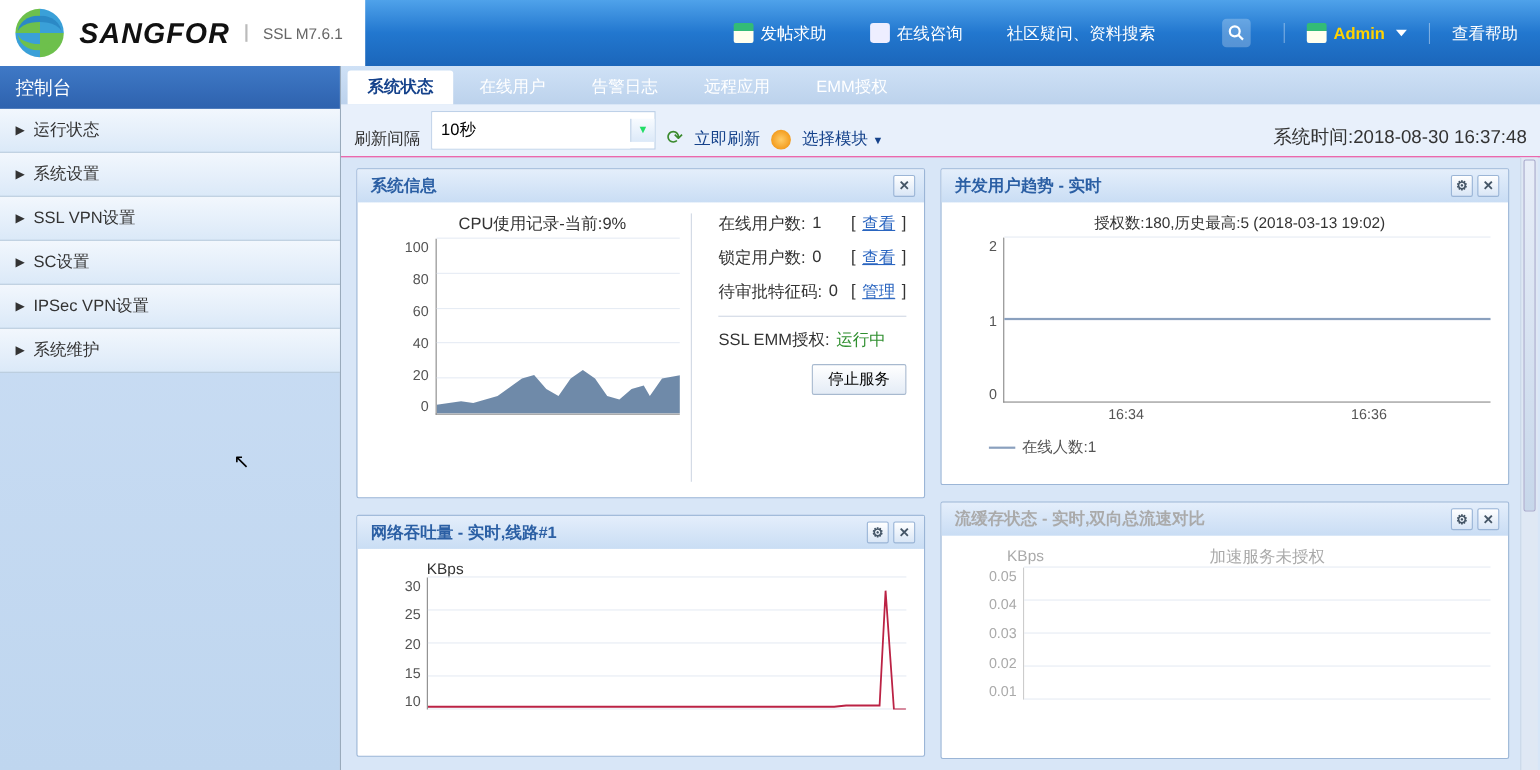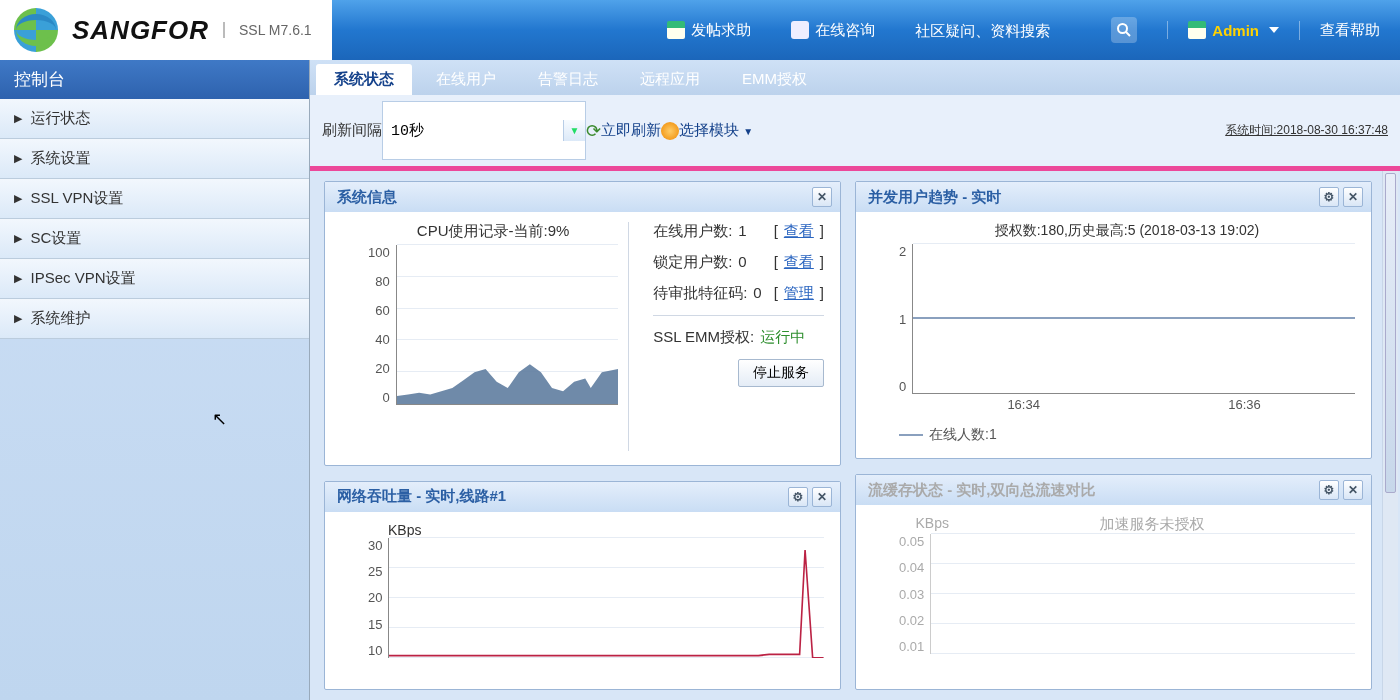--- a/index.html
+++ b/index.html
@@ -37,27 +37,27 @@
   .panel-title { background: linear-gradient(#3f79c6,#2e62ae); color: #fff; padding: 8px 14px; font-size: 17px; }
   .side-item { background: linear-gradient(#f2f7fd,#dbe9f8); border-bottom: 1px solid #bcd; padding: 10px 14px; font-size: 15px; cursor:pointer; display:flex;align-items:center;gap:8px;}
   .side-item .caret{font-size:11px;}
   .main { flex: 1; display: flex; flex-direction: column; background:#d8e6f7;}
   
   .tabbar { display: flex; gap: 6px; padding: 4px 6px 0 6px; background: linear-gradient(#cfe1f6,#bcd2ec); }
   .tab { padding: 6px 18px; font-size: 15px; border-radius: 3px 3px 0 0; cursor:pointer;}
   .tab.active { background: #fff; color: #15428b; font-weight: 600;}
   .tab.inactive{ background:transparent; color:#fff;}
   
-  .toolbar { display:flex; align-items:center; background:#e8f0fb; padding:6px 12px; font-size:15px; border-bottom:5px solid #ec4899;}
+  .toolbar { display:flex; align-items:flex-end; gap:10px; background:#e8f0fb; padding:6px 12px; font-size:15px; border-bottom:1px solid #ec4899;}
   .combo { display:flex; align-items:center; border:1px solid #b8cde6; background:#fff;}
-  .combo input{border:none; padding:20px 8px; width:180px; font-size:15px; outline:none;font-family:Liberation Mono, monospace;}
+  .combo input{border:none; padding:8px 8px; width:180px; font-size:15px; outline:none;}
   .combo .dd{width:22px;text-align:center;border-left:1px solid #b8cde6;color:#2d6;font-size:10px;background:linear-gradient(#f7fbff,#dce9f8);cursor:pointer;padding:5px 0;}
   .refresh-ico{color:#3a8a2d;font-size:18px;}
   .gear-ico{width:18px;height:18px;display:inline-block;background:radial-gradient(#fc6,#e80);border-radius:50%;}
-  .sys-time{margin-left:auto;font-size:12px;text-decoration:underline;}
+  .sys-time{margin-left:auto;font-size:17px;}
   
   .dash { flex:1; overflow:auto; padding:10px 10px 10px 14px; display:flex; gap:14px; position:relative;}
   .col{flex:1; display:flex; flex-direction:column; gap:15px;}
   .dash-scroll{position:absolute;right:2px;top:0;bottom:0;width:16px;background:#dfe8f4;border-left:1px solid #c8d6e8;}
   .dash-scroll .thumb{position:absolute;left:2px;right:2px;top:2px;height:320px;background:linear-gradient(#e8eef8,#c7d7ea);border:1px solid #aac;border-radius:2px;}
   .panel { border:1px solid #9bb5d6; border-radius:2px; background:#fff; display:flex; flex-direction:column;}
   .panel-hd{ background:linear-gradient(#e4eefb,#c9ddf4); padding:5px 8px 5px 12px; color:#2b5fa4; font-size:15px; font-weight:600; display:flex; align-items:center;}
   .panel-hd.dim{color:#8aa;}
   .panel-btns{margin-left:auto;display:flex;gap:4px;}
   .panel-btn{width:20px;height:20px;border:1px solid #9bb5d6;border-radius:2px;background:linear-gradient(#fff,#d9e6f6);display:flex;align-items:center;justify-content:center;font-size:12px;color:#456;cursor:pointer;}

